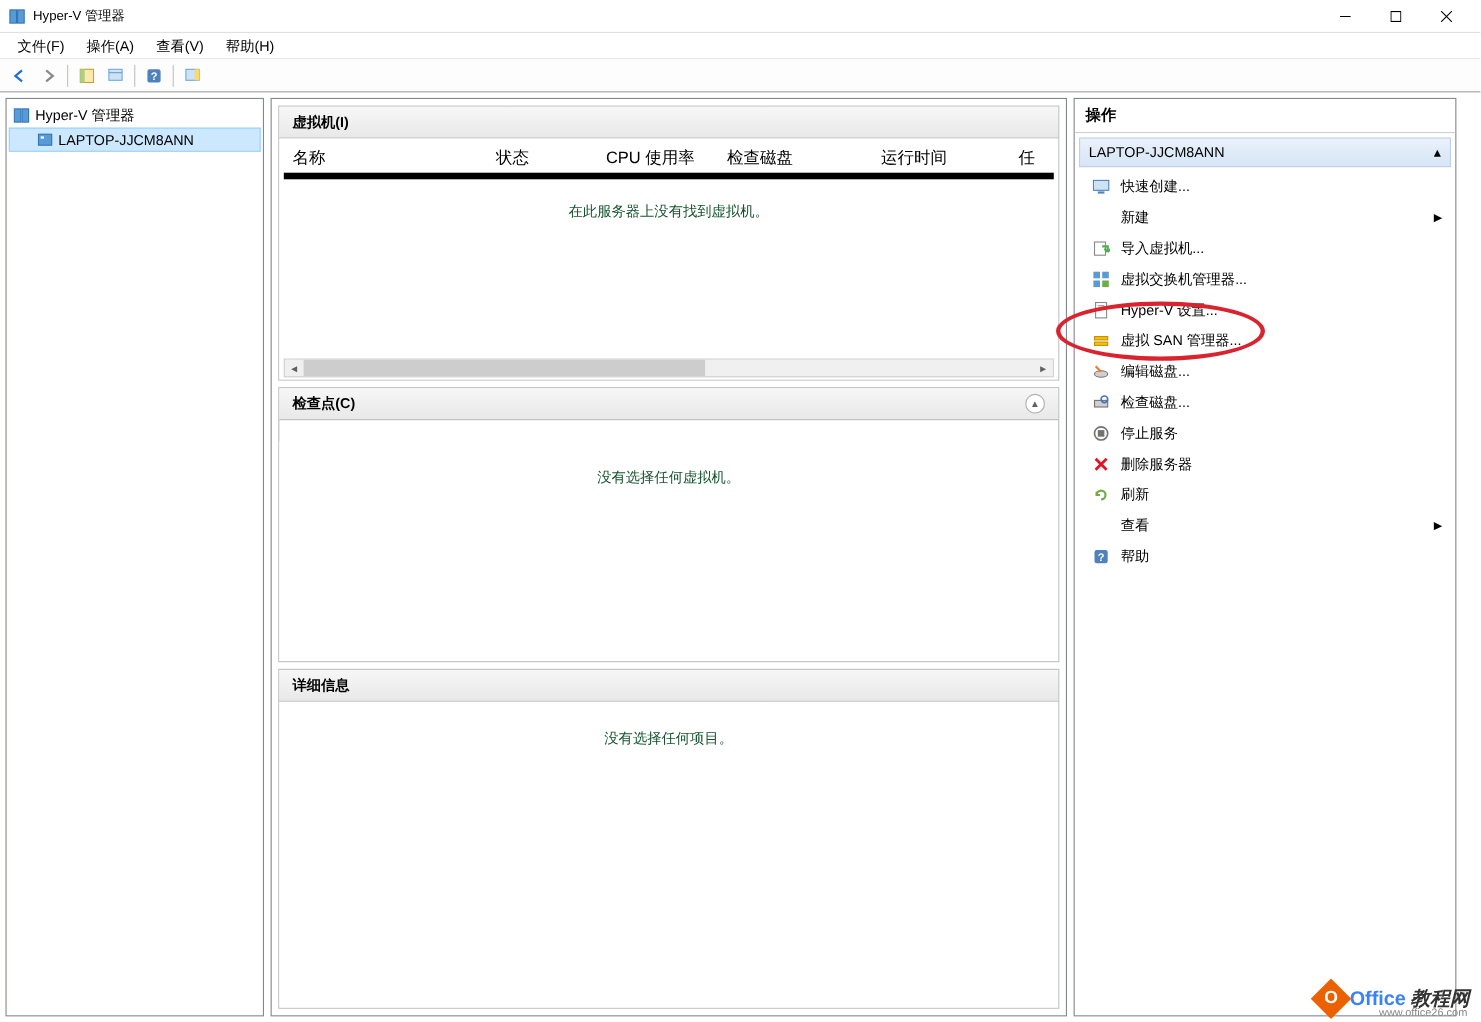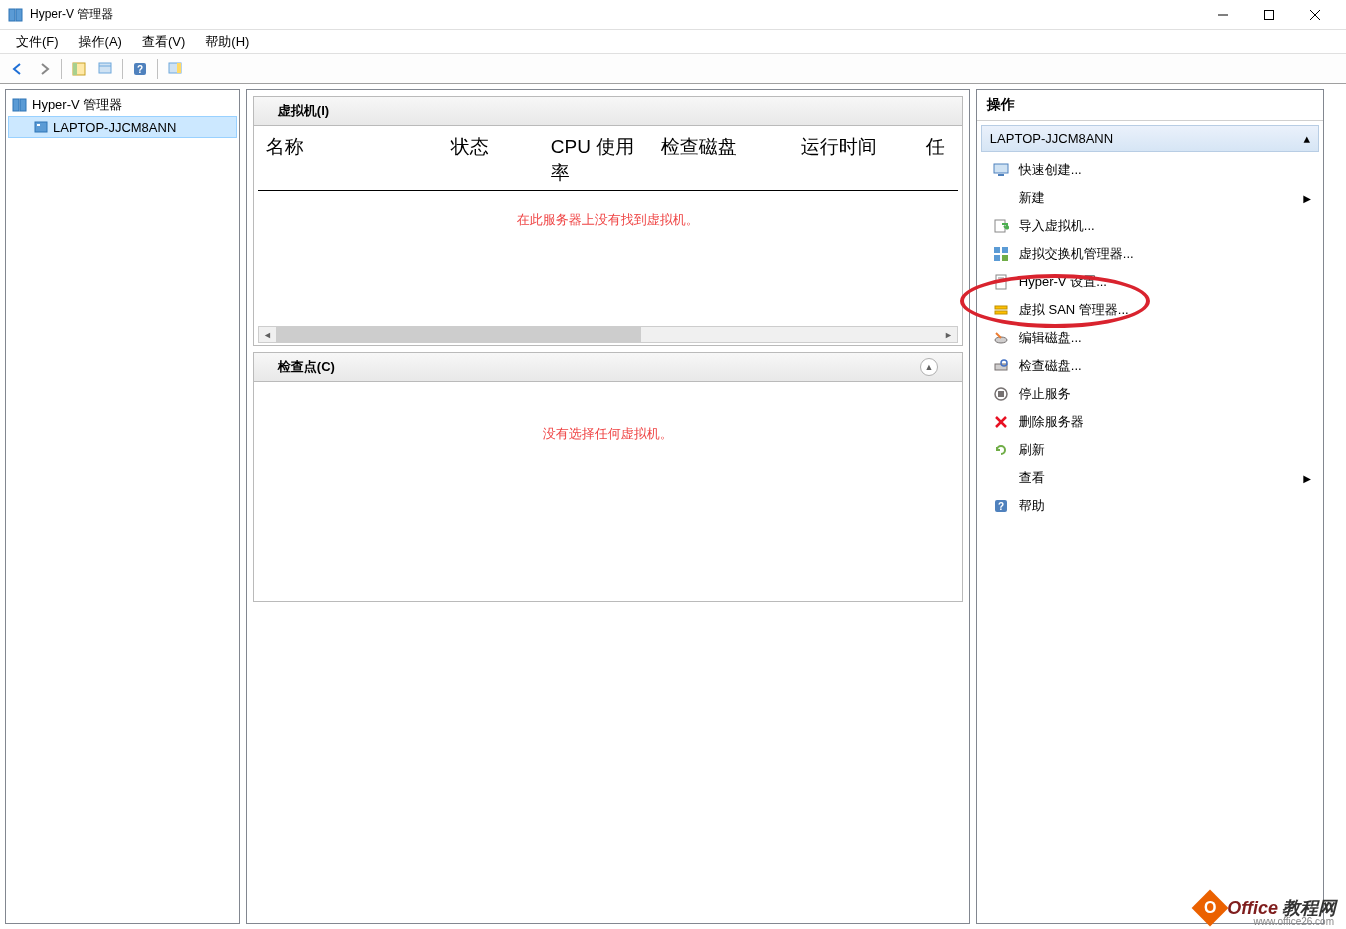--- a/index.html
+++ b/index.html
@@ -23,49 +23,49 @@
 .tool-sep { width: 1px; height: 20px; background: #c0c0c0; margin: 0 3px; }
 
 
 .main { display: flex; height: calc(929px - 30px - 24px - 30px); }
 .tree-pane { width: 248px; border: 1px solid #828790; margin: 5px 3px 5px 5px; background: #fff; padding: 4px 2px; }
 .tree-root { display: flex; align-items: center; padding: 2px 4px; gap: 4px; font-size: 13px; }
 .tree-child { display: flex; align-items: center; padding: 2px 4px 2px 24px; gap: 4px; font-size: 13px; background: #cce8ff; border: 1px solid #99d1ff; }
 
 .center-pane { flex: 1; margin: 5px 3px; border: 1px solid #828790; background: #fff; display: flex; flex-direction: column; padding: 6px; gap: 6px; }
 .panel { border: 1px solid #bababa; display: flex; flex-direction: column; }
-.panel-header { background: linear-gradient(#f7f7f7, #e8e8e8); border-bottom: 1px solid #bababa; padding: 5px 24px; font-weight: bold; font-size: 13px; display: flex; align-items: center; justify-content: space-between; }
+.panel-header { background: linear-gradient(#f7f7f7, #e8e8e8); border-bottom: 1px solid #bababa; padding: 5px 12px; font-weight: bold; font-size: 13px; display: flex; align-items: center; justify-content: space-between; }
 .panel-body { flex: 1; background: #fff; padding: 4px; overflow: hidden; position: relative; }
 .vm-panel { flex: 0 0 250px; }
 .cp-panel { flex: 0 0 250px; gap: 19px; }
 .detail-panel { flex: 1; }
 
-.vm-cols { display: flex; border-bottom: 1px solid #000000; padding: 4px 0; font-size: 19px; }
+.vm-cols { display: flex; border-bottom: 6px solid #000000; padding: 4px 0; font-size: 15px; }
 .vm-col { padding: 0 8px; }
 .c-name { width: 185px; } .c-state { width: 100px; } .c-cpu { width: 110px; } .c-mem { width: 140px; } .c-uptime { width: 125px; } .c-task { width: 40px; }
-.empty-msg { text-align: center; padding: 20px 0; font-size: 13px; color: #ef4444; }
+.empty-msg { text-align: center; padding: 20px 0; font-size: 13px; color: #14532d; }
 .hscroll { position: absolute; bottom: 2px; left: 4px; right: 4px; height: 17px; background: #f0f0f0; border: 1px solid #cdcdcd; display: flex; align-items: center; }
 .hscroll-btn { width: 17px; height: 15px; background: #f0f0f0; display: flex; align-items: center; justify-content: center; font-size: 9px; color: #606060; }
 .hscroll-track { flex: 1; height: 15px; background: #f0f0f0; position: relative; }
 .hscroll-thumb { position: absolute; left: 0; width: 55%; height: 100%; background: #cdcdcd; }
 
 .collapse-btn { width: 18px; height: 18px; border: 1px solid #b0b0b0; border-radius: 50%; background: #fff; display: flex; align-items: center; justify-content: center; font-size: 9px; color: #606060; }
 
 .actions-pane { width: 368px; margin: 5px 22px 5px 3px; border: 1px solid #828790; background: #fff; display: flex; flex-direction: column; }
 .actions-title { padding: 6px 10px; font-weight: bold; font-size: 14px; border-bottom: 1px solid #d0d0d0; }
 .actions-group-header { background: linear-gradient(#eaf1fb, #d6e5f5); border: 1px solid #b8cde4; margin: 4px; padding: 5px 8px; font-size: 13px; display: flex; justify-content: space-between; align-items: center; }
 .action-item { display: flex; align-items: center; padding: 5px 10px 5px 16px; gap: 10px; font-size: 13px; cursor: default; position: relative; }
 .action-icon { width: 16px; height: 16px; flex: 0 0 16px; display: flex; align-items: center; justify-content: center; }
 .action-arrow { position: absolute; right: 12px; font-size: 10px; color: #000; }
 .circle-highlight { position: absolute; border: 4px solid #d9232e; border-radius: 50%; pointer-events: none; z-index: 100; }
 
 .watermark { position: absolute; right: 10px; bottom: 8px; display: flex; align-items: center; gap: 4px; font-family: Arial, sans-serif; z-index: 200; }
 .wm-logo { width: 26px; height: 26px; background: #eb6100; transform: rotate(45deg); display: flex; align-items: center; justify-content: center; }
 .wm-logo-inner { transform: rotate(-45deg); color: #fff; font-weight: bold; font-size: 16px; }
-.wm-text1 { color: #7f1d1d; font-size: 18px; font-weight: bold; font-style: italic; }
+.wm-text1 { color: #3b82f6; font-size: 18px; font-weight: bold; }
 .wm-text2 { color: #333; font-size: 18px; font-weight: bold; font-style: italic; }
 .wm-url { position: absolute; right: 12px; bottom: -2px; font-size: 10px; color: #666; }
 
 svg { display: block; }
 </style>
 </head>
 <body>
 
 <div class="titlebar">
   <span class="app-icon">
@@ -195,20 +195,28 @@
     <div class="panel cp-panel">
       <div class="panel-header">
         <span>检查点(C)</span>
         <span class="collapse-btn">▲</span>
       </div>
       <div class="panel-body">
         <div class="empty-msg">没有选择任何虚拟机。</div>
       </div>
     </div>
 
+    <div class="panel detail-panel">
+      <div class="panel-header">
+        <span>详细信息</span>
+      </div>
+      <div class="panel-body">
+        <div class="empty-msg">没有选择任何项目。</div>
+      </div>
+    </div>
 
   </div>
 
   <div class="actions-pane">
     <div class="actions-title">操作</div>
     <div class="actions-group-header">
       <span>LAPTOP-JJCM8ANN</span>
       <span>▴</span>
     </div>
 

